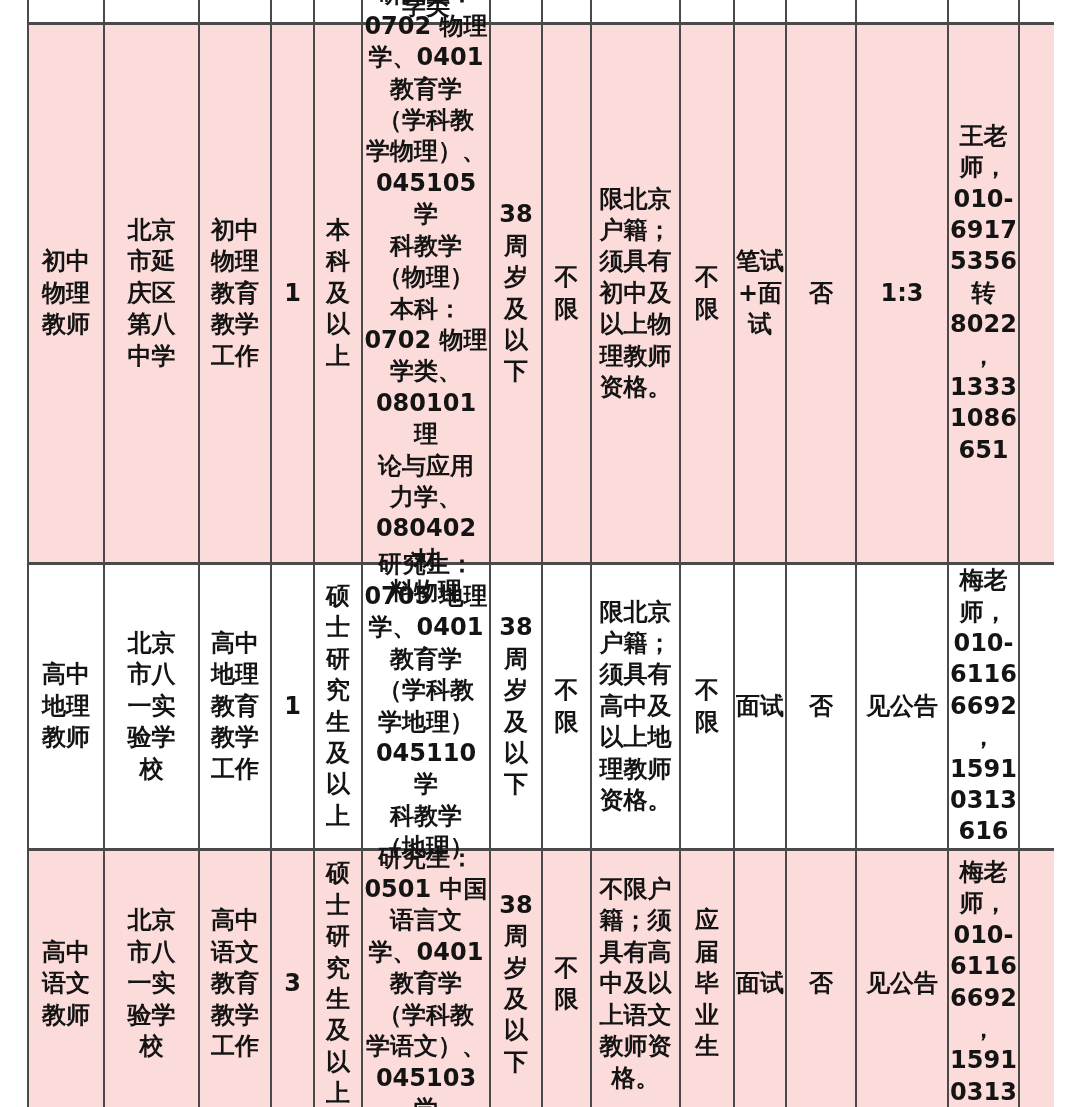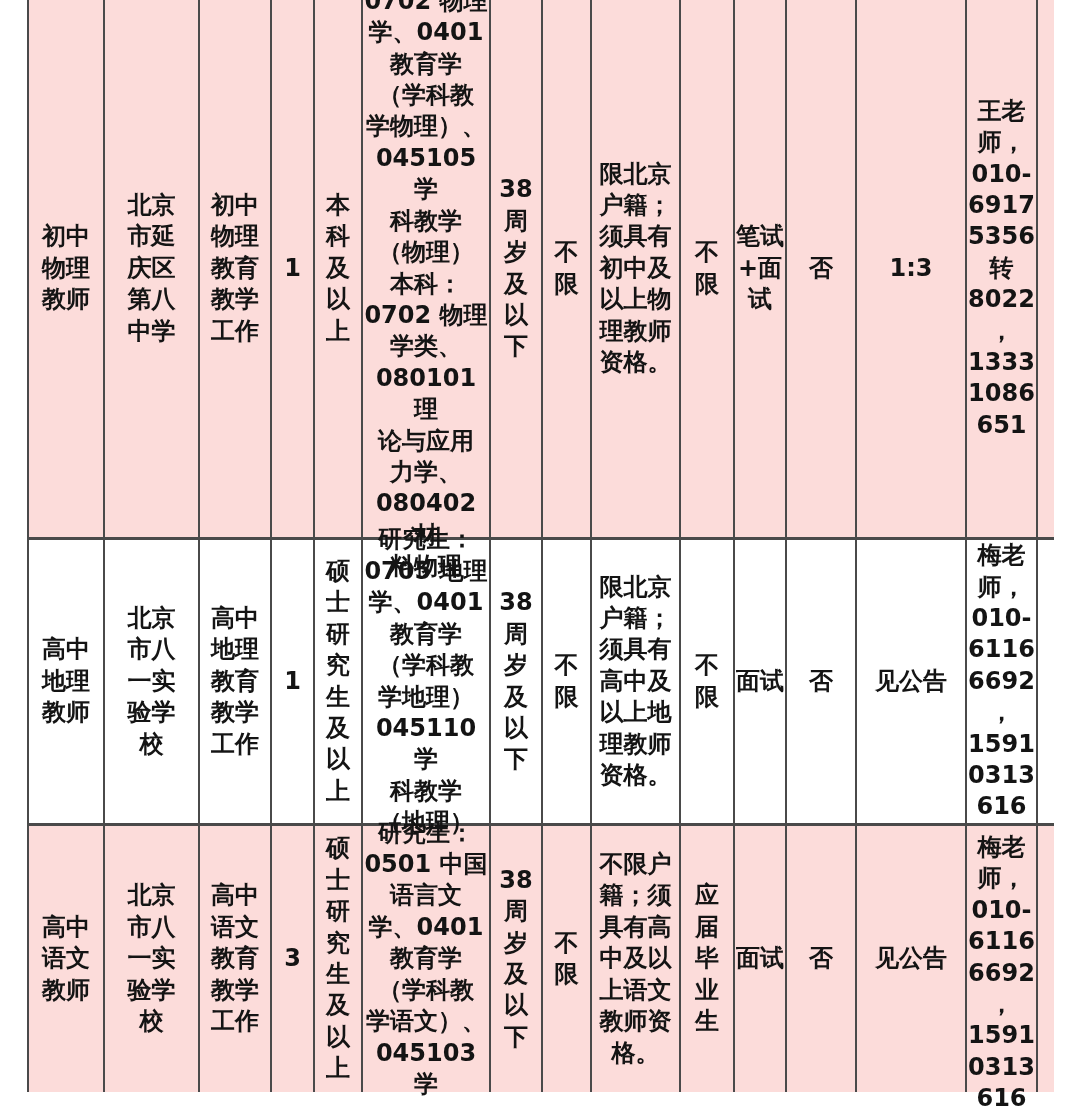--- a/index.html
+++ b/index.html
@@ -25,31 +25,47 @@
     box-sizing:border-box;
     border-right:2px solid #4a4a4a;
     display:flex;align-items:center;justify-content:center;
     text-align:center;white-space:pre-line;
     font-size:24px;line-height:31.4px;
     overflow:visible;
   }
   .c1{width:76px}.c2{width:95px}.c3{width:72px}.c4{width:43px}
   .c5{width:48px}.c6{width:128px}.c7{width:52px}.c8{width:49px}
   .c9{width:89px}.c10{width:54px}.c11{width:52px}.c12{width:70px}
-  .c13{width:110px}.c14{width:71px}
+  .c13{width:92px}.c14{width:71px}
   
   .r0 .cell{align-items:flex-end;}
   
   .r3 .c14{align-items:flex-start;padding-top:6px;}
 </style>
 </head>
 <body>
 
 <div class="table">
 
+  <div class="row r0">
+    <div class="cell c1"></div>
+    <div class="cell c2"></div>
+    <div class="cell c3"></div>
+    <div class="cell c4"></div>
+    <div class="cell c5"></div>
+    <div class="cell c6">学类</div>
+    <div class="cell c7"></div>
+    <div class="cell c8"></div>
+    <div class="cell c9"></div>
+    <div class="cell c10"></div>
+    <div class="cell c11"></div>
+    <div class="cell c12"></div>
+    <div class="cell c13"></div>
+    <div class="cell c14"></div>
+  </div>
 
   <div class="row r1">
     <div class="cell c1">初中
 物理
 教师</div>
     <div class="cell c2">北京
 市延
 庆区
 第八
 中学</div>

